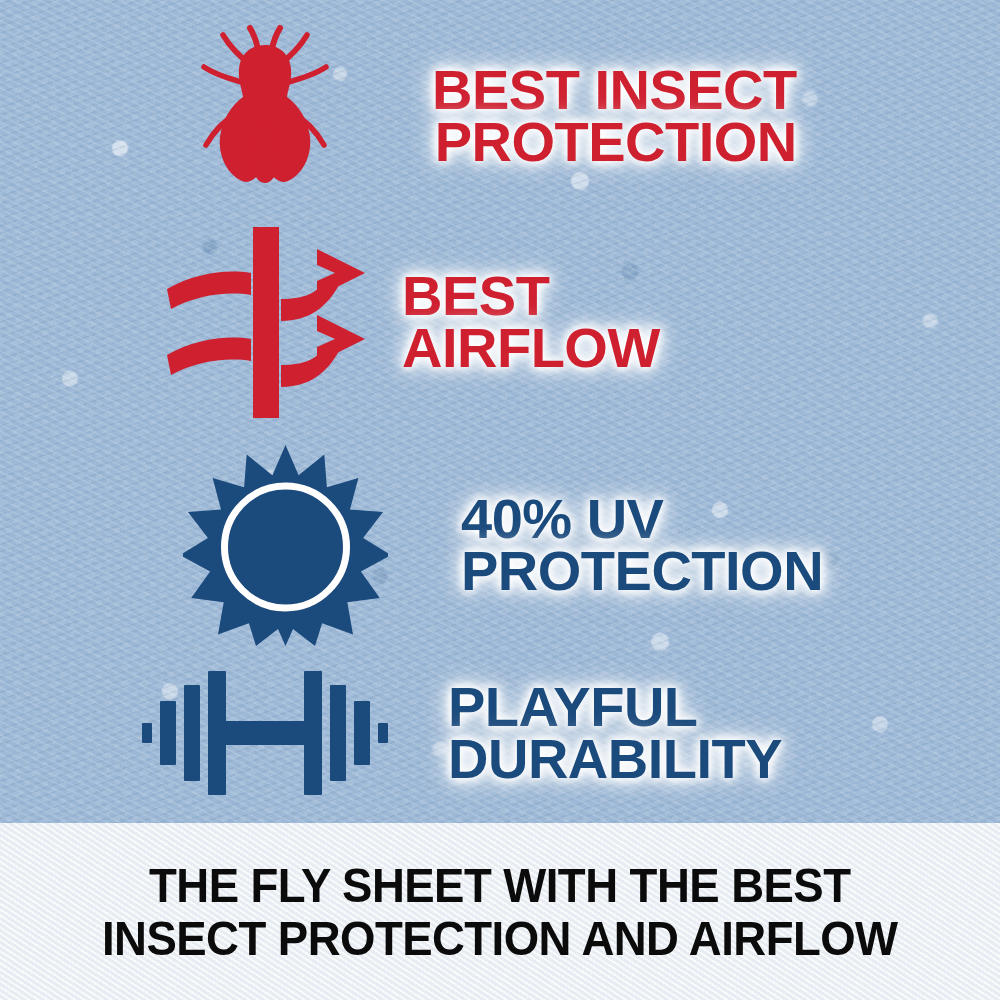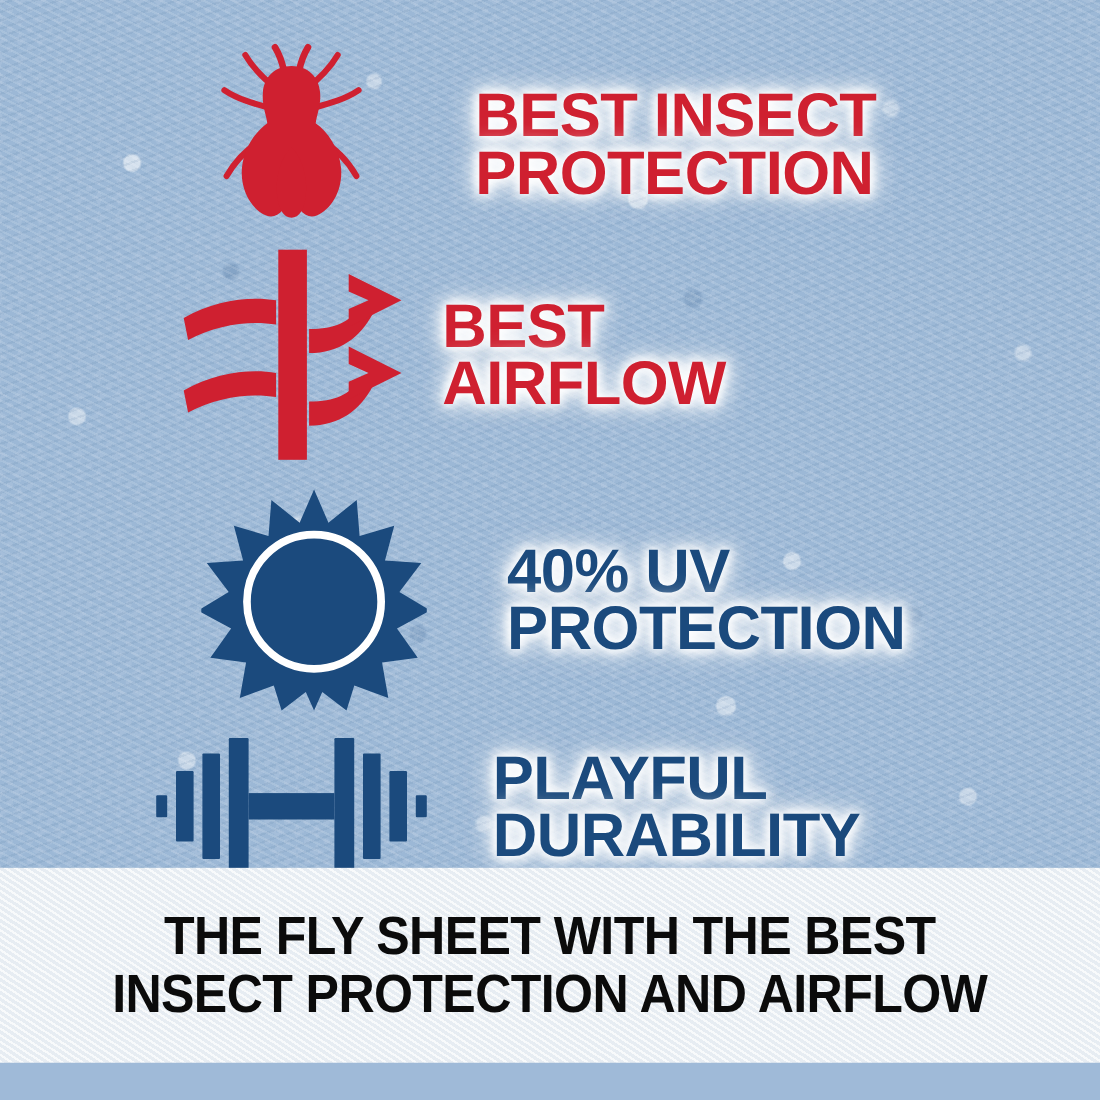--- a/index.html
+++ b/index.html
@@ -94,40 +94,40 @@
       0 0 22px rgba(255,255,255,0.95), 0 0 30px rgba(255,255,255,0.8);
   }
   .feature-text.navy {
     color: #1b4a7d;
     text-shadow:
       0 0 10px #ffffff, 0 0 10px #ffffff, 0 0 16px #ffffff,
       0 0 22px rgba(255,255,255,0.95), 0 0 30px rgba(255,255,255,0.8);
   }
 
   
-  #row-insect   { left: 190px; top: 33px;  width: 790px; height: 195px; }
+  #row-insect   { left: 190px; top: 18px;  width: 790px; height: 195px; text-align: right; }
   #row-airflow  { left: 165px; top: 222px; width: 790px; height: 200px; }
   #row-uv       { left: 183px; top: 440px; width: 790px; height: 210px; gap: 18px; }
   #row-durable  { left: 140px; top: 650px; width: 820px; height: 165px; }
 
   #row-insect  .feature-icon { width: 150px; height: 185px; }
   #row-airflow .feature-icon { width: 205px; height: 195px; }
   #row-uv      .feature-icon { width: 205px; height: 205px; }
   #row-durable .feature-icon { width: 250px; height: 140px; }
 
   #row-insect  .feature-text { margin-left: 92px;  font-size: 56px; }
   #row-airflow .feature-text { margin-left: 32px;  font-size: 56px; }
   #row-uv      .feature-text { margin-left: 55px;  font-size: 56px; }
   #row-durable .feature-text { margin-left: 58px;  font-size: 56px; }
 
   
   .caption-bar {
     position: absolute;
     left: 0;
-    top: 789px;
+    top: 823px;
     width: 1000px;
     height: 177px;
     background: #eef2f6;
     background-image:
       repeating-linear-gradient(33deg,
         rgba(255,255,255,0.6) 0px, rgba(255,255,255,0.6) 2px,
         rgba(226,233,240,0.6) 2px, rgba(226,233,240,0.6) 5px);
     display: flex;
     align-items: center;
     justify-content: center;

